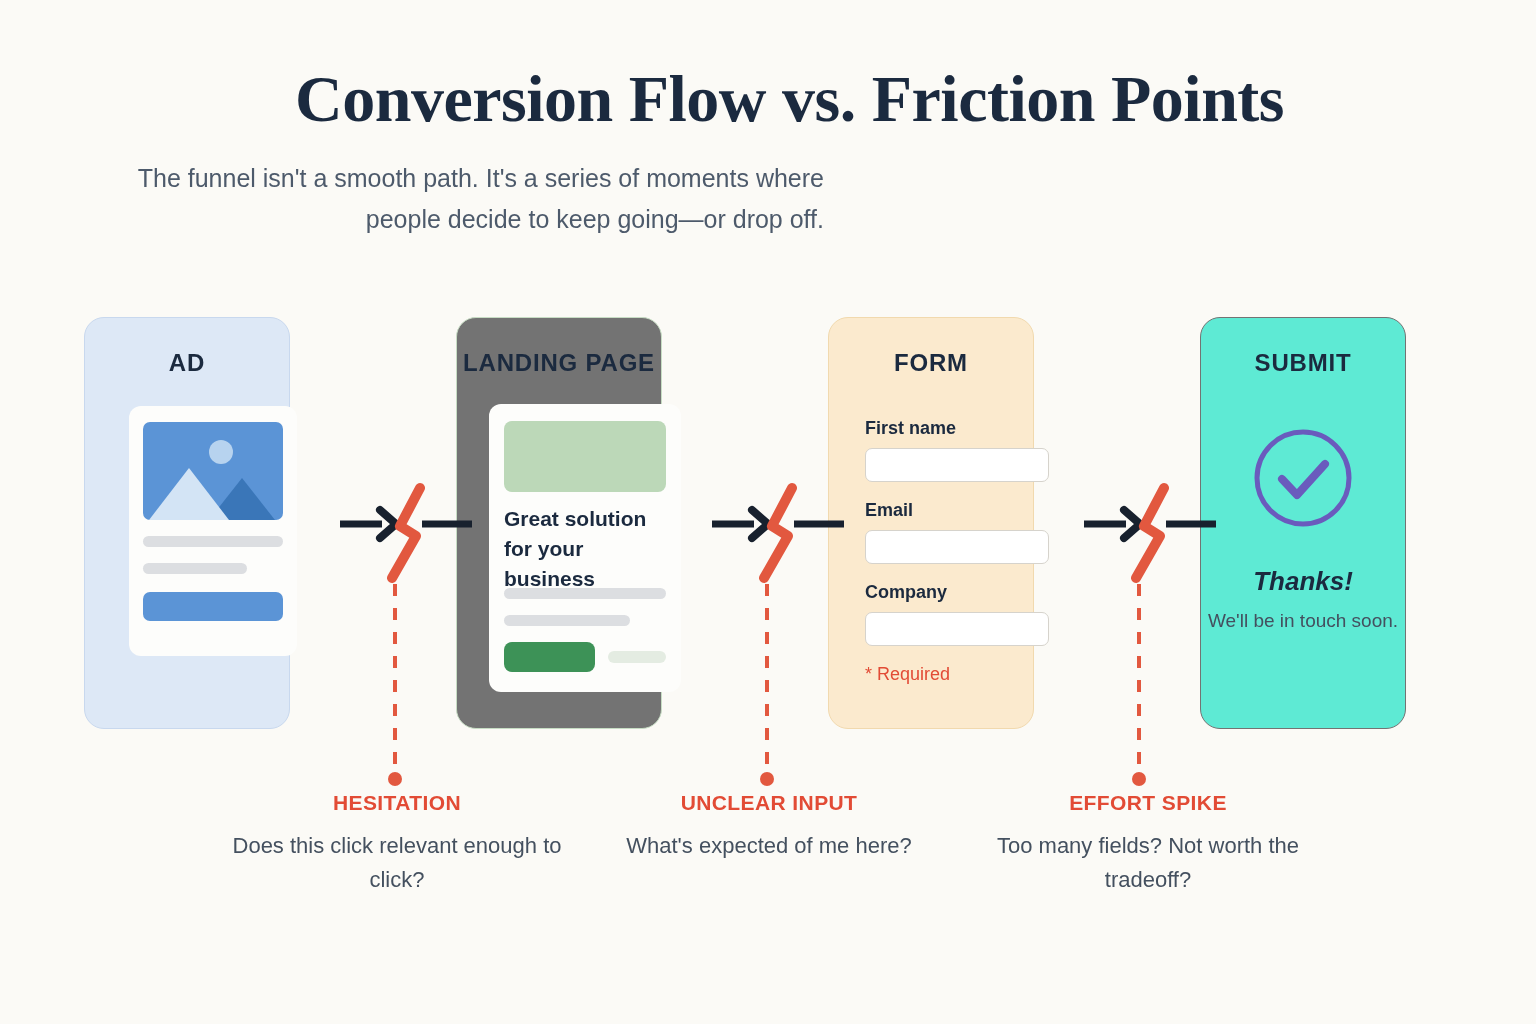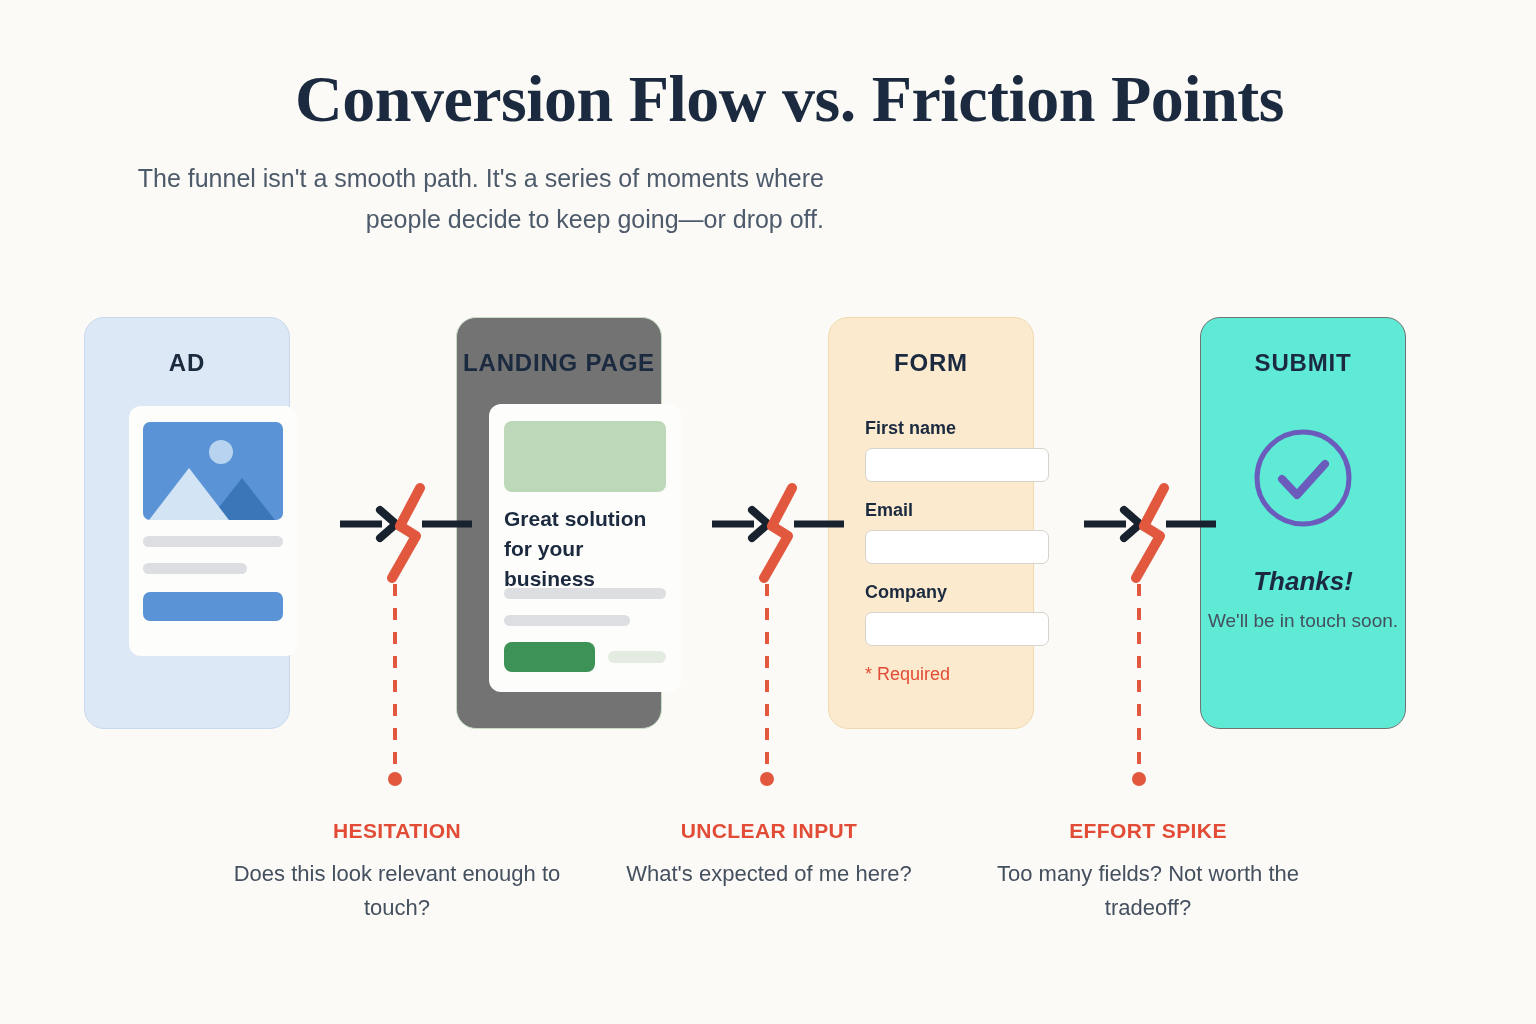--- a/index.html
+++ b/index.html
@@ -247,21 +247,20 @@
   .conn-1 { left: 340px; }
   .conn-2 { left: 712px; }
   .conn-3 { left: 1084px; }
 
   
   .friction {
     position: absolute;
     width: 330px;
     text-align: center;
     top: 791px;
-    margin-top: 28px;
   }
   .fr-1 { left: 232px; }
   .fr-2 { left: 604px; }
   .fr-3 { left: 983px; }
   .friction-title {
     font-size: 21px;
     font-weight: bold;
     color: #e24b35;
     letter-spacing: 0.4px;
     margin-bottom: 14px;
@@ -362,21 +361,21 @@
     <path d="M40 30 L56 44 L40 58" fill="none" stroke="#18212e" stroke-width="8" stroke-linecap="round" stroke-linejoin="round"></path>
     <line x1="82" y1="44" x2="132" y2="44" stroke="#18212e" stroke-width="7"></line>
     <path d="M80 8 L60 46 L76 56 L52 98" fill="none" stroke="#e2583f" stroke-width="10" stroke-linecap="round" stroke-linejoin="round"></path>
     <line x1="55" y1="104" x2="55" y2="292" stroke="#e2583f" stroke-width="4" stroke-dasharray="12 12"></line>
     <circle cx="55" cy="299" r="7" fill="#e2583f"></circle>
   </svg>
 </div>
 
 <div class="friction fr-1">
   <div class="friction-title">HESITATION</div>
-  <div class="friction-desc">Does this look relevant enough to touch?</div>
+  <div class="friction-desc">Does this click relevant enough to click?</div>
 </div>
 
 <div class="friction fr-2">
   <div class="friction-title">UNCLEAR INPUT</div>
   <div class="friction-desc">What's expected of me here?</div>
 </div>
 
 <div class="friction fr-3">
   <div class="friction-title">EFFORT SPIKE</div>
   <div class="friction-desc">Too many fields? Not worth the tradeoff?</div>

